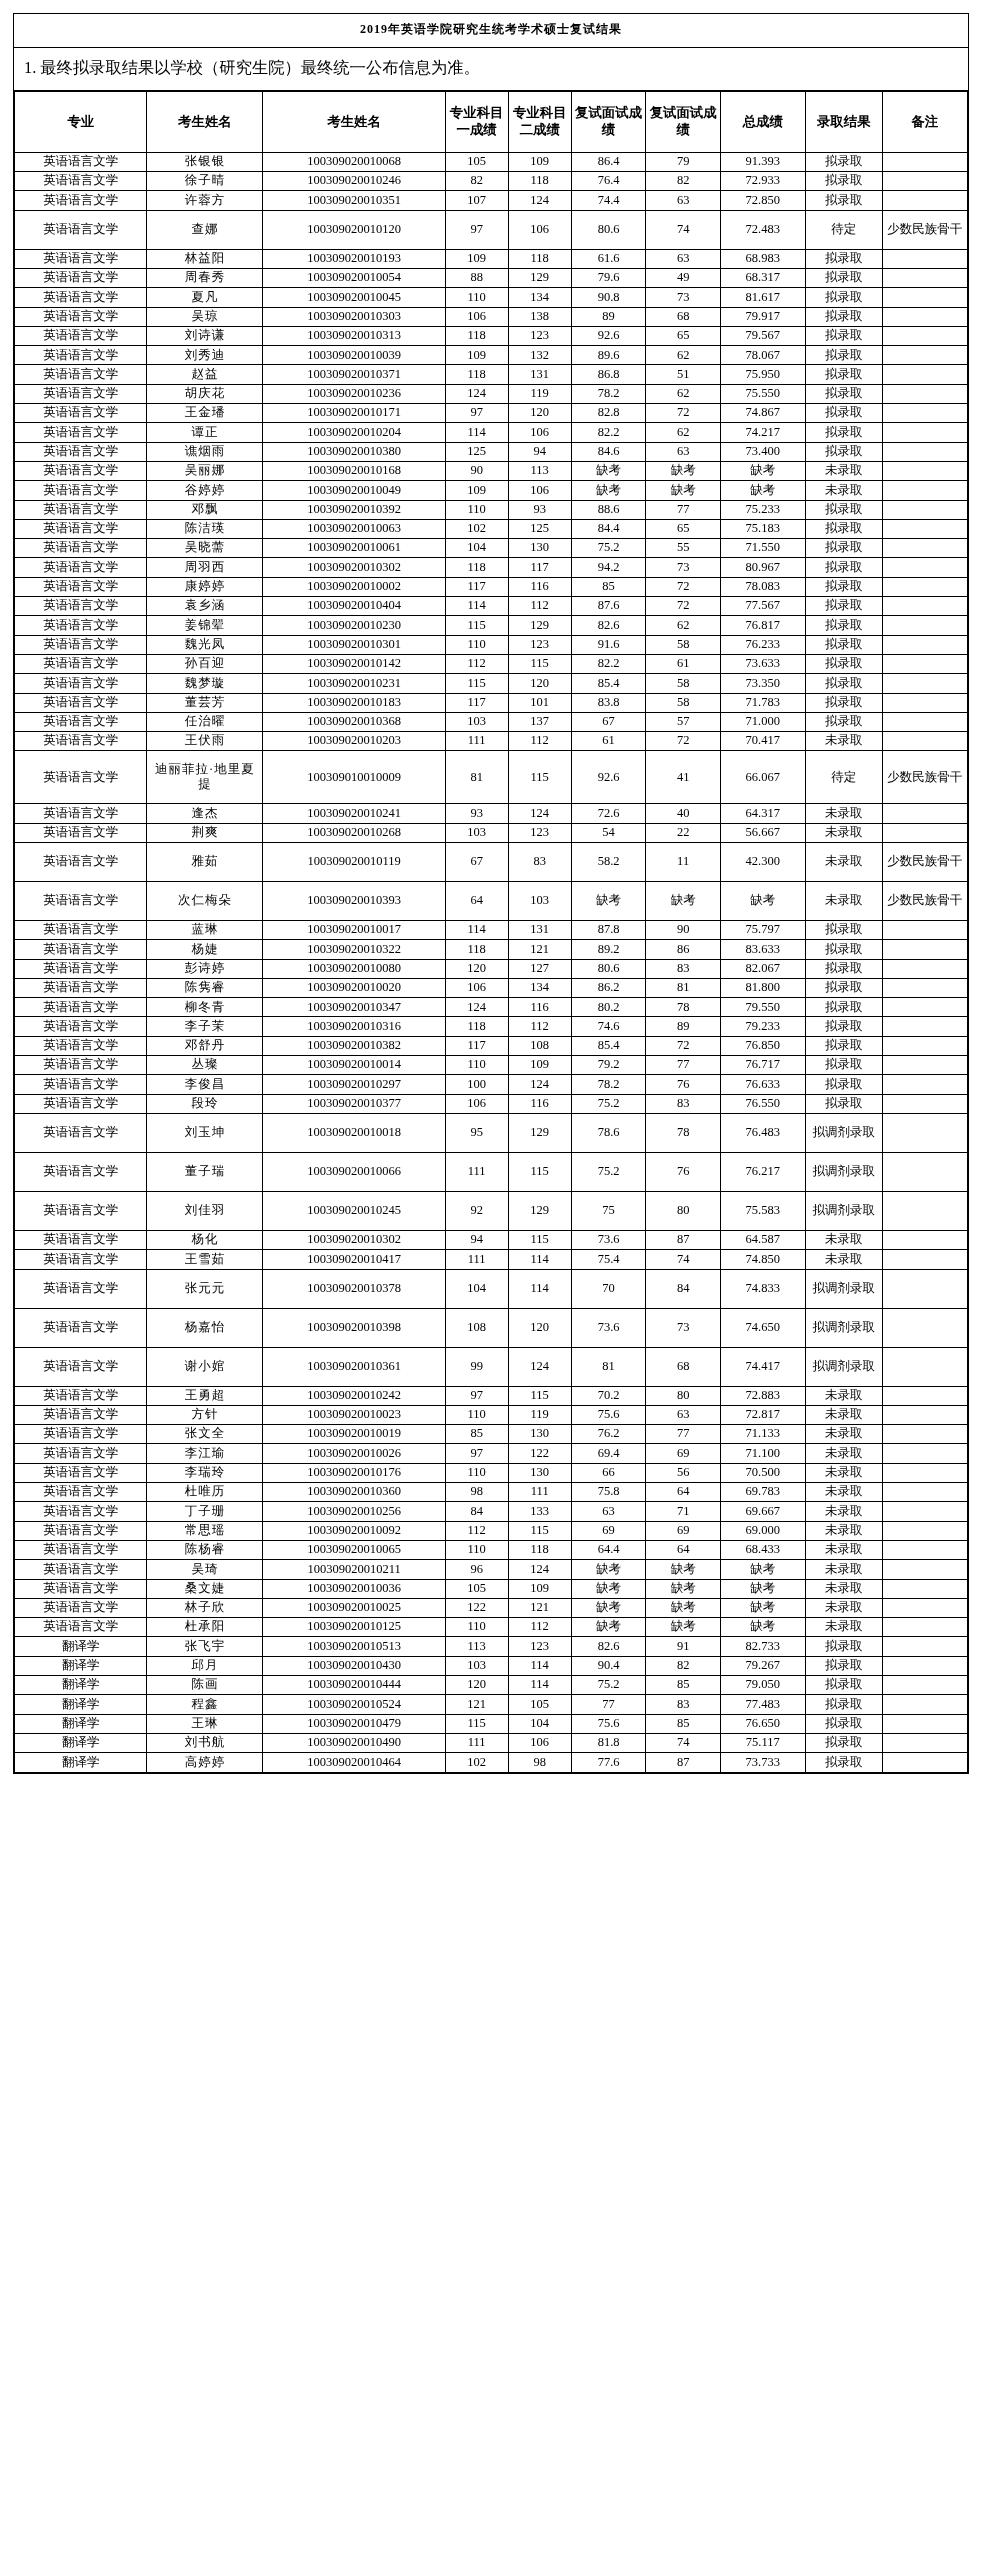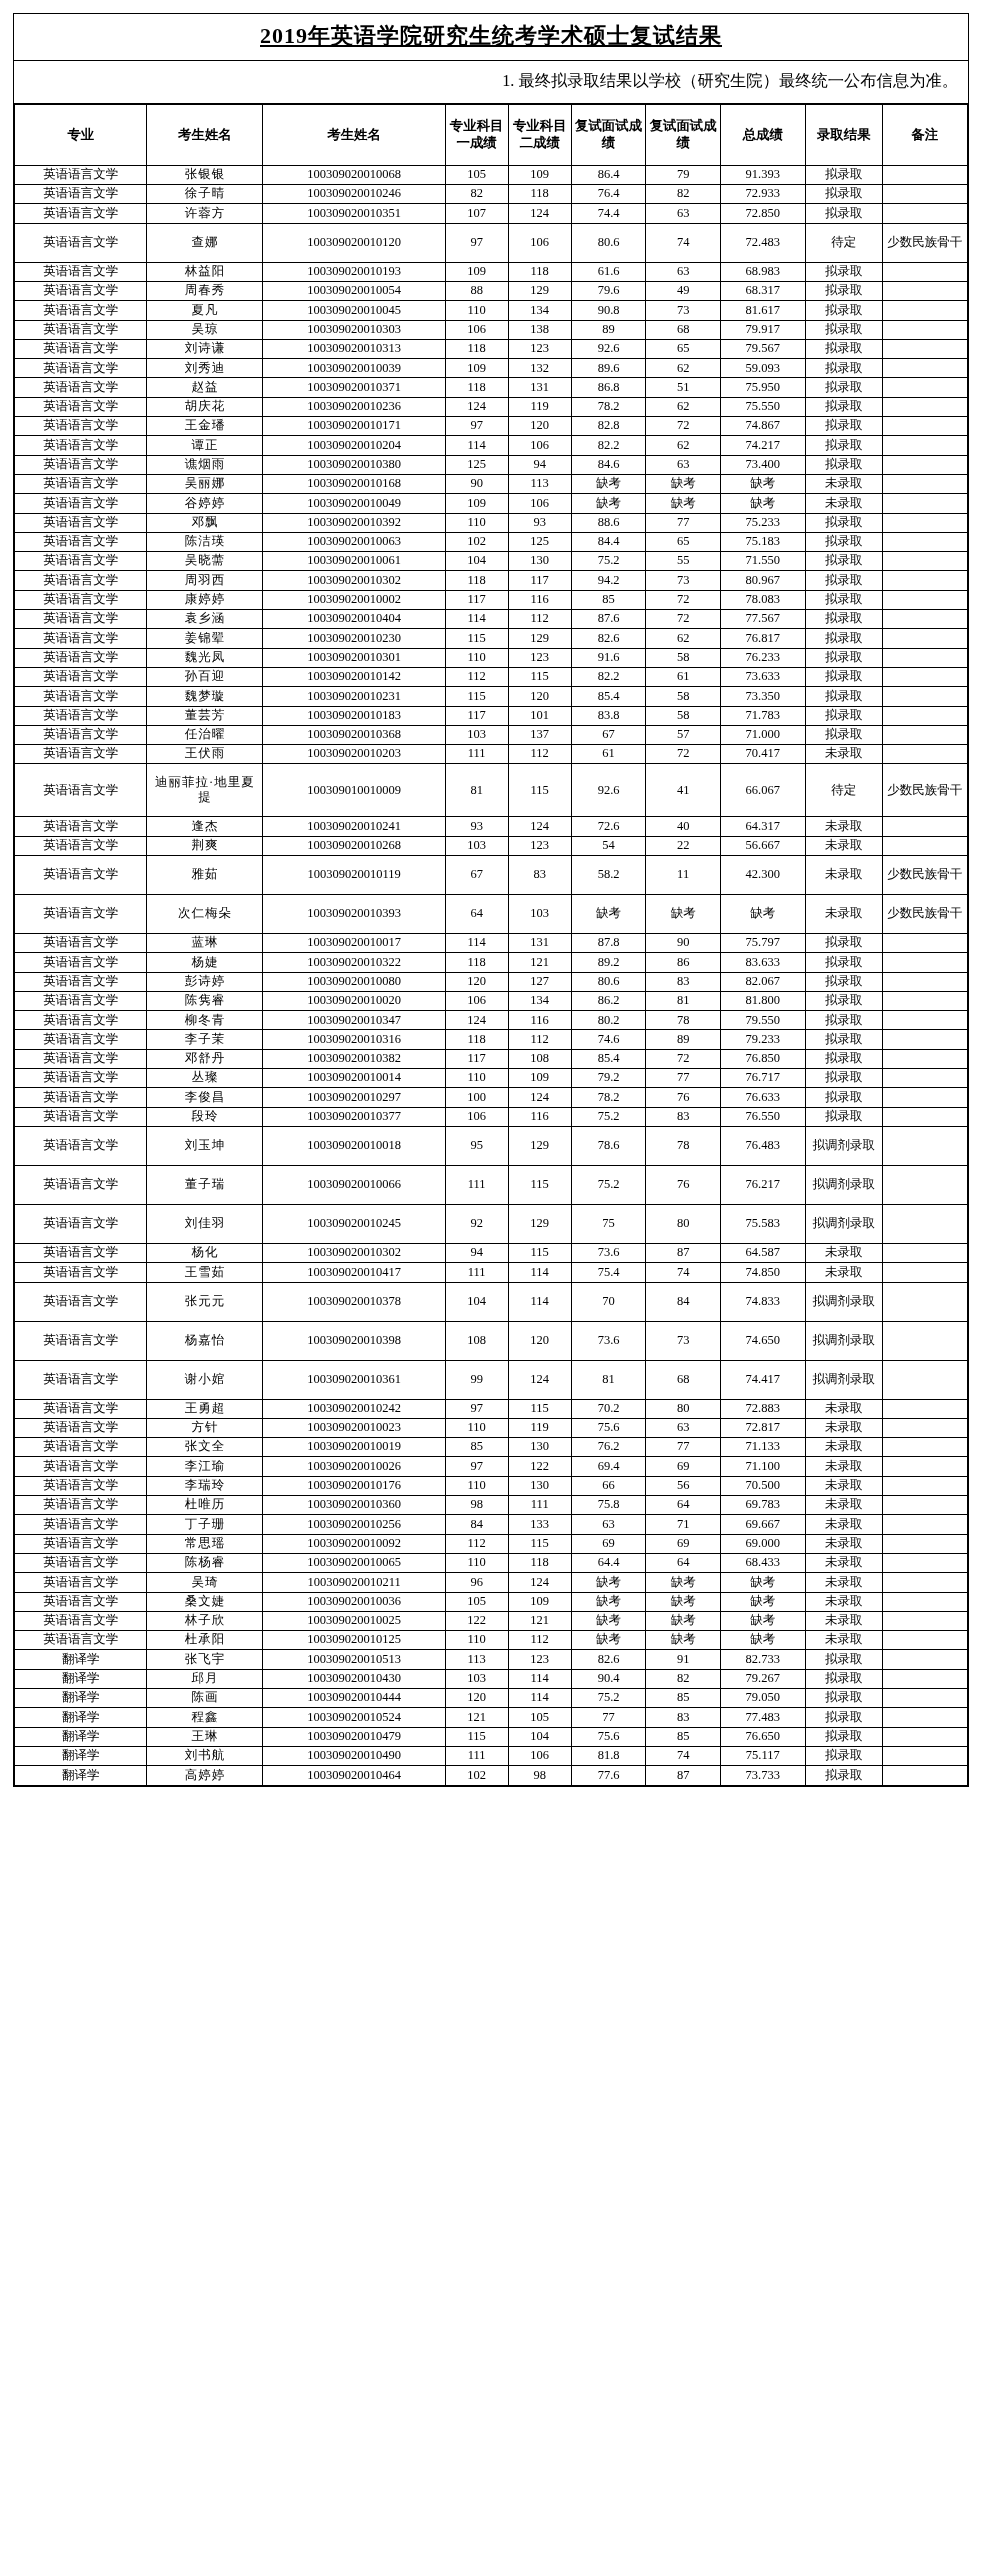--- a/index.html
+++ b/index.html
@@ -1,22 +1,22 @@
 <!DOCTYPE html>
 <html><head>
 <meta charset="utf-8">
 <style>
   html,body{margin:0;padding:0;background:#ffffff;}
   body{font-family:"Liberation Serif","DejaVu Serif",serif;color:#000;}
   #page{width:982px;min-height:2576px;background:#fff;position:relative;}
   .sheet{margin:13.4px 13.4px 0 13.4px;border:1.9px solid #000;}
   .title-bar{border-bottom:1.9px solid #000;text-align:center;padding:6.7px 0 8.6px 0;}
-  .title-bar .t{font-size:22px;font-weight:bold;letter-spacing:1px;text-decoration:underline;}
+  .title-bar .t{font-size:12px;font-weight:bold;letter-spacing:1px;}
   .notes{border-bottom:1.9px solid #000;padding:7.7px 9.6px 9.6px 9.6px;}
-  .notes div{font-size:16.3px;line-height:1.55;text-align:right;}
+  .notes div{font-size:16.3px;line-height:1.55;}
   table{border-collapse:collapse;width:100%;table-layout:fixed;}
   td,th{border:1px solid #000;font-size:12.5px;text-align:center;vertical-align:middle;padding:1px 1.9px;line-height:1.25;}
   thead th{font-size:13.4px;font-weight:bold;padding:3.8px 1.9px;height:52px;}
   tbody td{height:16.3px;}
   .tall td{height:36px;}
   .taller td{height:50px;}
   col.c0{width:92px}
   col.c1{width:81px}
   col.c2{width:127px}
   col.c3{width:44px}
@@ -180,21 +180,21 @@
             <td></td>
           </tr>
           <tr>
             <td>英语语言文学</td>
             <td class="name">刘秀迪</td>
             <td class="num">100309020010039</td>
             <td>109</td>
             <td>132</td>
             <td>89.6</td>
             <td>62</td>
-            <td>59.093</td>
+            <td>78.067</td>
             <td>拟录取</td>
             <td></td>
           </tr>
           <tr>
             <td>英语语言文学</td>
             <td class="name">赵益</td>
             <td class="num">100309020010371</td>
             <td>118</td>
             <td>131</td>
             <td>86.8</td>

